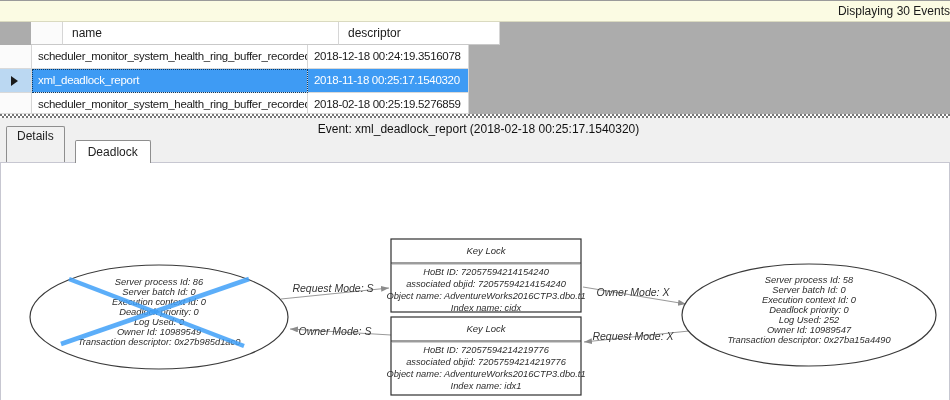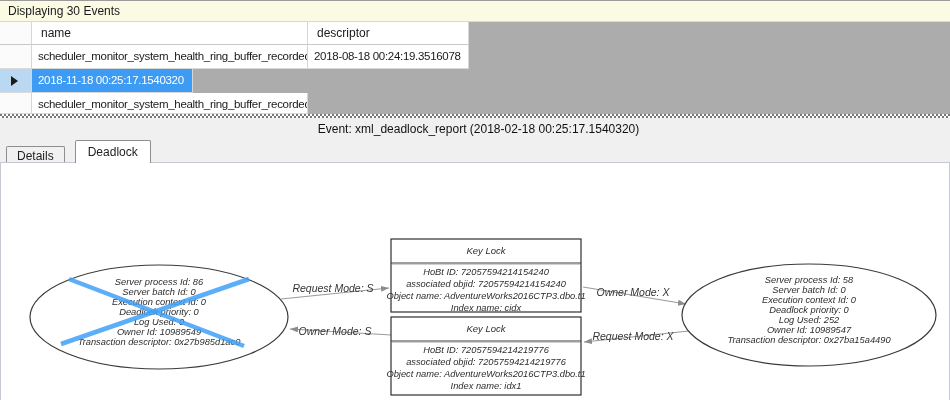--- a/index.html
+++ b/index.html
@@ -2,26 +2,26 @@
 <html><head>
 <meta charset="utf-8">
 <style>
   html,body{margin:0;padding:0;background:#e8e8e8;}
   #app{position:relative;width:950px;height:400px;background:#fff;overflow:hidden;
        font-family:"Liberation Sans","DejaVu Sans",sans-serif;color:#1a1a1a;}
 
   
   .ybar{position:absolute;top:0;left:0;width:100%;height:22px;box-sizing:border-box;
         background:#FBFBE3;border-top:1px solid #9a9a9a;border-bottom:1px solid #DADAC0;
-        font-size:12px;line-height:20px;padding-left:8px;}
+        font-size:12px;line-height:20px;padding-left:8px;text-align:right;}
 
   
   .grid{position:absolute;top:22px;left:0;width:100%;height:92px;background:#ACACAC;overflow:hidden;}
   .thead,.trow{display:flex;}
-  .thead{height:23px;}
+  .thead{height:23px;margin-left:31px;}
   .trow{height:24px;}
   .trow:last-child{height:21px;}
   .cell{box-sizing:border-box;background:#fff;border-right:1px solid #D6D6D6;border-bottom:1px solid #D9D9D9;
         font-size:11.5px;letter-spacing:-0.3px;line-height:23px;padding:0 0 0 6px;
         white-space:nowrap;overflow:hidden;flex:none;}
   .thead .cell{font-size:12px;letter-spacing:0;line-height:22px;padding-left:9px;border-bottom:1px solid #C9C9C9;}
   .c-sel{width:32px;padding:0;background:#FBFBFB;}
   .c-name{width:276px;}
   .c-ts{width:161px;}
   .trow.selected .c-name,.trow.selected .c-ts{background:#3E9BF4;color:#fff;}
@@ -34,21 +34,21 @@
   .ants{position:absolute;top:114px;left:0;width:100%;height:4px;background:#fff;
         background-image:repeating-linear-gradient(90deg,#777 0 2px,#fff 2px 4px),
                          repeating-linear-gradient(90deg,#fff 0 2px,#777 2px 4px);
         background-size:100% 2px,100% 2px;background-position:0 0,0 2px;background-repeat:no-repeat;}
 
   
   .chrome{position:absolute;top:118px;left:0;width:100%;height:44px;background:#F0F0F0;}
   .eventline{font-size:12px;padding:4px 0 0 7px;color:#111;text-align:center;}
   .tabs{position:absolute;left:6px;bottom:0;display:flex;align-items:flex-end;}
   .tab{box-sizing:border-box;border:1px solid #8E8E8E;border-bottom:none;border-radius:2px 2px 0 0;
-       background:#F1F1F1;font-size:12px;padding:2px 10px 2px;height:16px;margin-right:2px;color:#222;}
+       background:#F1F1F1;font-size:12px;padding:2px 10px 2px;height:36px;margin-right:2px;color:#222;}
   .tab.active{background:#fff;height:23px;padding:4px 12px 4px;position:relative;z-index:3;margin-bottom:-1px;margin-left:8px;}
 
   
   .panel{position:absolute;top:162px;left:0;width:950px;height:254px;box-sizing:border-box;
          background:#fff;border:1px solid #C7C7D1;font-style:italic;}
   .panel svg{display:block;font-family:"Liberation Sans","DejaVu Sans",sans-serif;}
 </style>
 </head>
 <body>
 
@@ -61,31 +61,33 @@
   <div class="grid">
     <div class="thead">
       <div class="cell c-sel"></div>
       <div class="cell c-name">name</div>
       <div class="cell c-ts">descriptor</div>
     </div>
     <div>
         <div class="trow">
           <div class="cell c-sel"></div>
           <div class="cell c-name">scheduler_monitor_system_health_ring_buffer_recorded</div>
-          <div class="cell c-ts">2018-08-18 00:24:19.3516078</div>
+          <div class="cell c-ts">2018-12-18 00:24:19.3516078</div>
         </div>
         <div class="trow selected">
           <div class="cell c-sel">
             <span class="tri"></span>
           </div>
+          <div class="cell c-name">xml_deadlock_report</div>
           <div class="cell c-ts">2018-11-18 00:25:17.1540320</div>
         </div>
         <div class="trow">
           <div class="cell c-sel"></div>
           <div class="cell c-name">scheduler_monitor_system_health_ring_buffer_recorded</div>
+          <div class="cell c-ts">2018-02-18 00:25:19.5276859</div>
         </div>
       </div>
   </div>
 
   <div class="ants"></div>
 
   <div class="chrome">
     <div class="eventline">Event: xml_deadlock_report (2018-02-18 00:25:17.1540320)</div>
     <div class="tabs">
       <div class="tab">Details</div>

